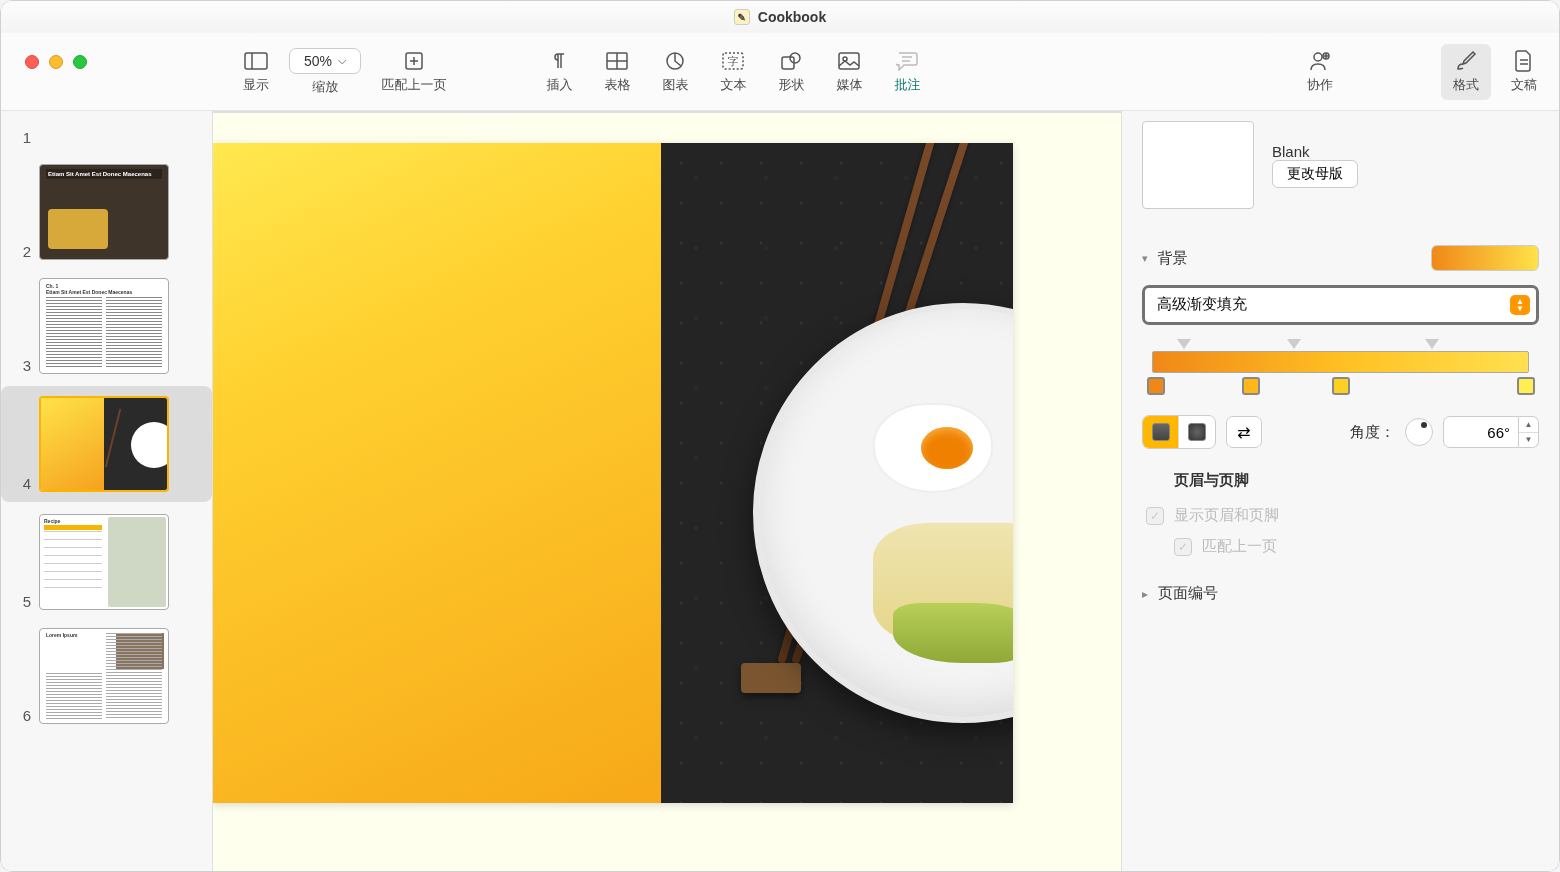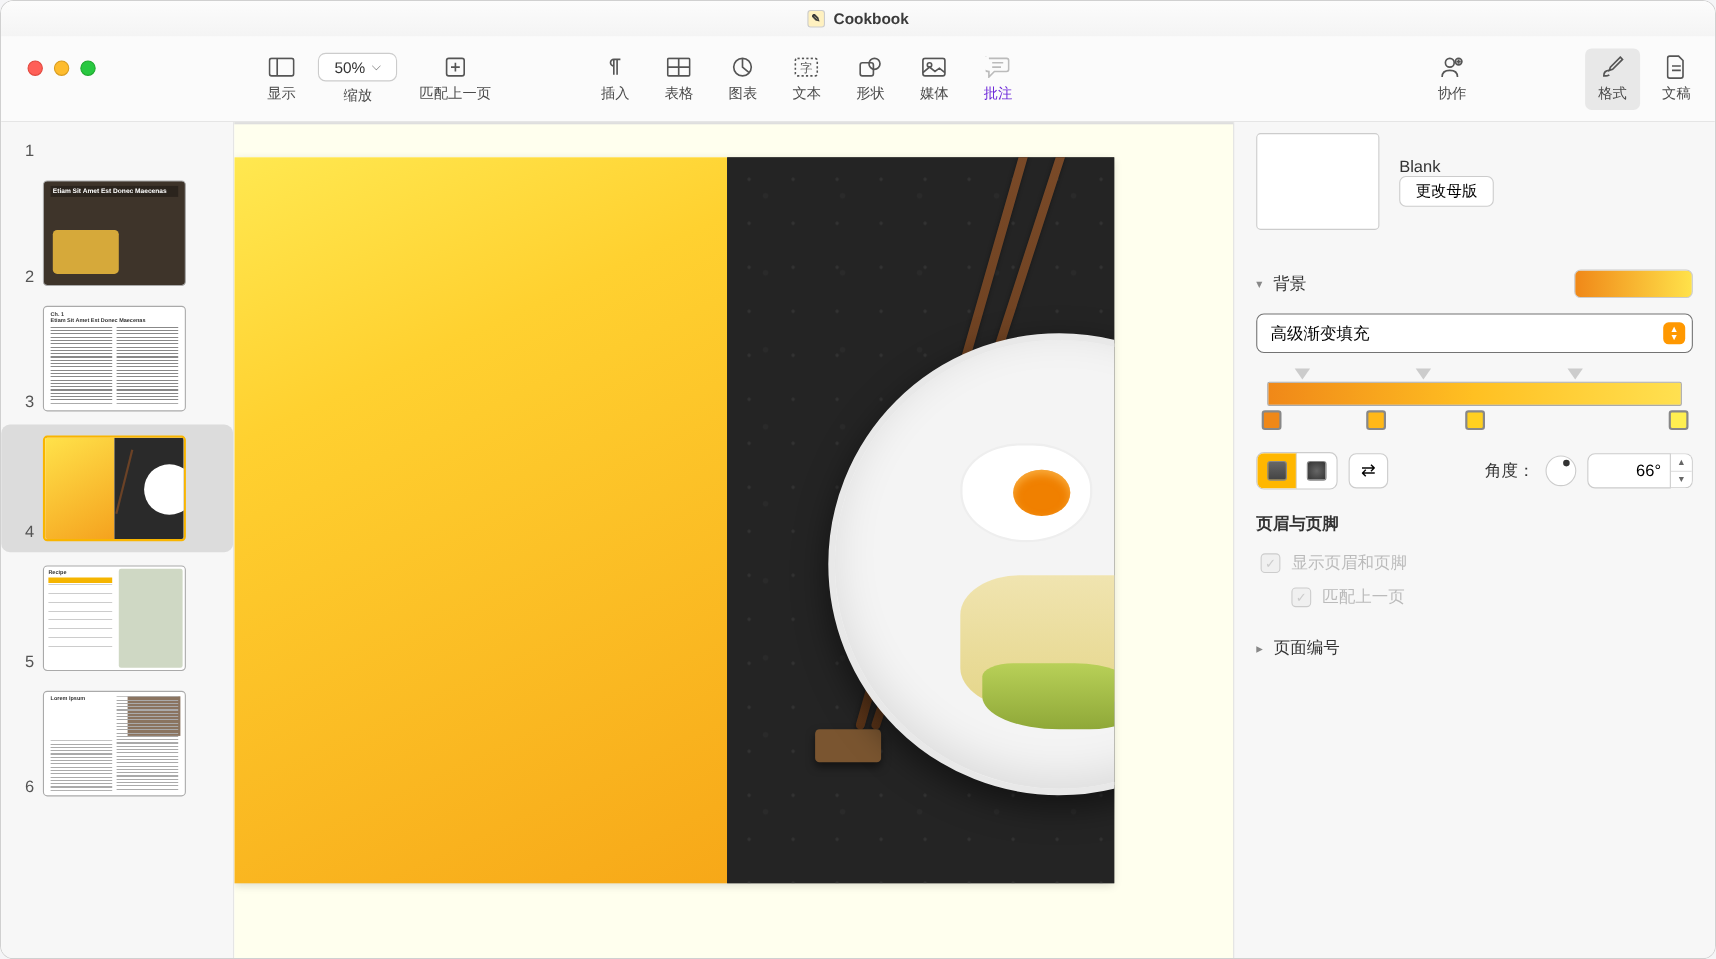--- a/index.html
+++ b/index.html
@@ -51,21 +51,21 @@
 
 .t6{ background:#fff; }
 .t6 .img{position:absolute; right:4px; top:4px; width:48px; height:36px; background:#8a7460;}
 .t6 .col{position:absolute; top:44px; bottom:4px; width:56px; background:repeating-linear-gradient(#aaa 0 1px, transparent 1px 3px);}
 .t6 .c1{left:6px;} .t6 .c2{right:6px; top:4px;}
 
 .content { flex:1; display:flex; flex-direction:column; }
 .toolbar { height:78px; display:flex; align-items:center; padding:0 10px; gap:8px; border-bottom:1px solid #e5e5e5; background:#fbfbfb; }
 .tool-btn { display:flex; flex-direction:column; align-items:center; gap:4px; padding:6px 12px; color:#4a4a4a; font-size:13px; cursor:pointer; border-radius:6px; }
 .tool-btn .ico { width:26px; height:22px; display:flex; align-items:center; justify-content:center; color:#555; }
-.tool-btn.disabled{ color:#6d28d9; }
+.tool-btn.disabled{ color:#0f766e; }
 .tool-btn.disabled .ico{ color:#bbb; }
 .zoom-sel { display:flex; align-items:center; gap:6px; padding:4px 14px; background:#fff; border:1px solid #ccc; border-radius:7px; font-size:14px; color:#333; }
 .zoom-wrap{display:flex; flex-direction:column; align-items:center; gap:4px; font-size:13px; color:#4a4a4a;}
 .spacer{flex:1;}
 .tool-btn.selected { background:#e8e8e8; }
 
 .canvas-area { flex:1; background:#ffffee; display:flex; position:relative; overflow:hidden; border-top:2px solid #dedede;}
 .canvas-scroll{ flex:1; overflow:hidden; padding:12px 0 0 0;}
 .page { width:800px; height:660px; margin-left:0; display:flex; box-shadow:0 2px 8px rgba(0,0,0,.15); }
 .page-left{ width:56%; background:linear-gradient(155deg,#ffe850 0%, #ffd130 30%, #f7a818 100%); }
@@ -87,21 +87,21 @@
 .master-row{ display:flex; align-items:center; gap:18px; margin-bottom:28px;}
 .master-thumb{ width:112px; height:88px; background:#fff; border:1px solid #ccc; border-radius:4px;}
 .master-info{ display:flex; flex-direction:column; gap:0;}
 .master-name{ font-size:15px; color:#333;}
 .btn{ padding:4px 14px; background:#fff; border:1px solid #ccc; border-radius:6px; font-size:14px; cursor:pointer;}
 
 .section-hdr{ display:flex; align-items:center; gap:10px; padding:8px 0; font-size:15px; color:#333; cursor:pointer;}
 .chev{ color:#888; font-size:11px;}
 .grad-swatch{ margin-left:auto; width:108px; height:26px; background:linear-gradient(90deg,#f08818,#ffe24a); border-radius:6px; border:1px solid #ccc;}
 
-.select-field{ display:flex; align-items:center; width:100%; background:#fff; border:1px solid #737373; border-radius:7px; padding:7px 6px 7px 12px; font-size:15px; margin:6px 0 14px;}
+.select-field{ display:flex; width:100%; background:#fff; border:3px solid #737373; border-radius:7px; padding:7px 6px 7px 12px; font-size:15px; margin:6px 0 14px;}
 .select-caret{ margin-left:auto; width:20px; height:20px; background:#ff9800; border-radius:5px; display:flex; flex-direction:column; align-items:center; justify-content:center; color:#fff; font-size:8px; line-height:7px;}
 
 .grad-editor{ position:relative; height:62px; margin:4px 0 14px;}
 .grad-bar{ position:absolute; left:10px; right:10px; top:12px; height:22px; background:linear-gradient(90deg,#f08818,#ffc022,#ffe050); border:1px solid #aaa; border-radius:2px;}
 .stop-top{ position:absolute; top:0; width:0; height:0; border-left:7px solid transparent; border-right:7px solid transparent; border-top:10px solid #ccc;}
 .stop-bot{ position:absolute; top:38px; width:18px; height:18px; border:2px solid #888; border-radius:3px;}
 .sb1{left:5px;background:#f08818} .sb2{left:100px;background:#ffb818} .sb3{left:190px;background:#ffd020} .sb4{right:4px;background:#ffef50}
 .st1{left:35px} .st2{left:145px} .st3{right:100px}
 
 .style-row{ display:flex; align-items:center; gap:10px; }
@@ -112,21 +112,21 @@
 .seg-sw{ width:18px; height:18px; background:linear-gradient(#666,#444); border-radius:3px; border:1px solid #888;}
 .flip-btn{ width:36px; height:32px; background:#fff; border:1px solid #ccc; border-radius:7px; display:flex; align-items:center; justify-content:center; font-size:16px;}
 .angle-label{ font-size:15px; color:#333;}
 .angle-dial{ width:28px; height:28px; background:#fff; border:1px solid #ccc; border-radius:50%; position:relative;}
 .angle-dot{ position:absolute; width:6px; height:6px; background:#333; border-radius:50%; top:3px; left:15px;}
 .angle-input{ width:76px; height:32px; background:#fff; border:1px solid #ccc; border-radius:7px 0 0 7px; text-align:right; padding-right:8px; font-size:15px; display:flex; align-items:center; justify-content:flex-end;}
 .stepper{ width:20px; height:32px; display:flex; flex-direction:column; border-radius:0 7px 7px 0; overflow:hidden; border:1px solid #ccc; border-left:none;}
 .step{ flex:1; background:#fff; display:flex; align-items:center; justify-content:center; font-size:8px; color:#666;}
 .step:first-child{border-bottom:1px solid #ddd;}
 
-.sec-title{ font-size:15px; font-weight:600; color:#333; padding:22px 0 10px; }
+.sec-title{ font-size:15px; font-weight:600; color:#333; padding:22px 0 10px;margin-left:32px; }
 .check-row{ display:flex; align-items:center; gap:10px; padding:6px 0 6px 4px; color:#bbb; font-size:15px;}
 .check-row.indent{ padding-left:32px;}
 .chk{ width:18px; height:18px; border:1px solid #ccc; border-radius:4px; background:#f0f0f0; display:flex; align-items:center; justify-content:center; font-size:12px; color:#ccc;}
 
 .sec-collapse{ display:flex; align-items:center; gap:10px; padding:22px 0 6px; font-size:15px; color:#333;}
 .sec-collapse .chev{ transform:none; color:#888; font-size:12px;}
 </style>
 </head>
 <body>
 

